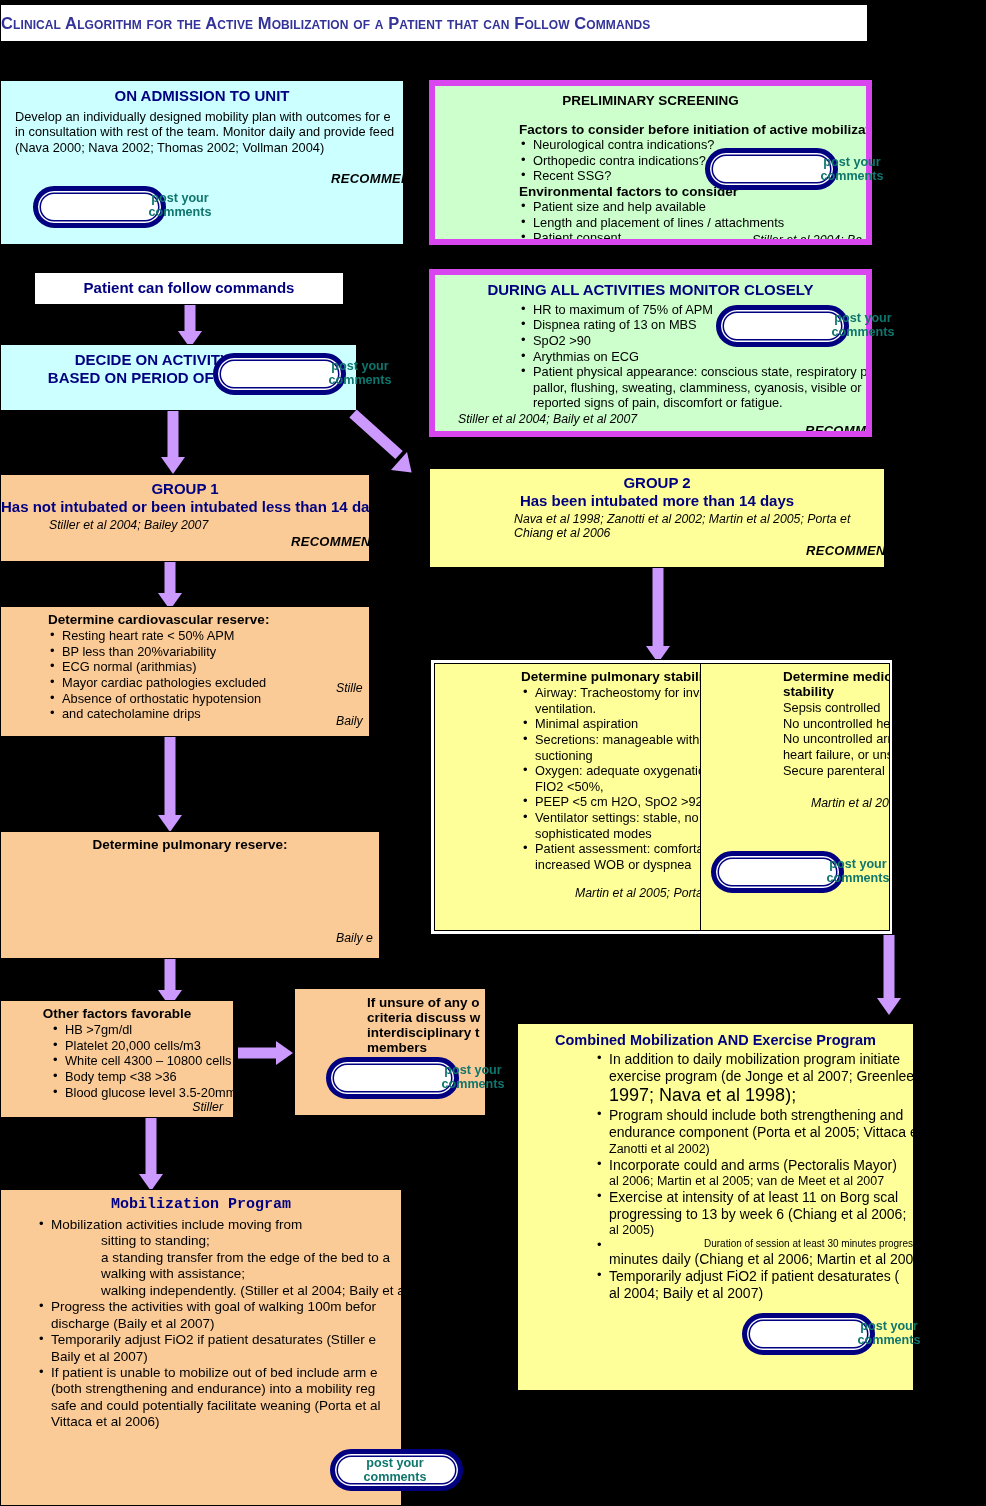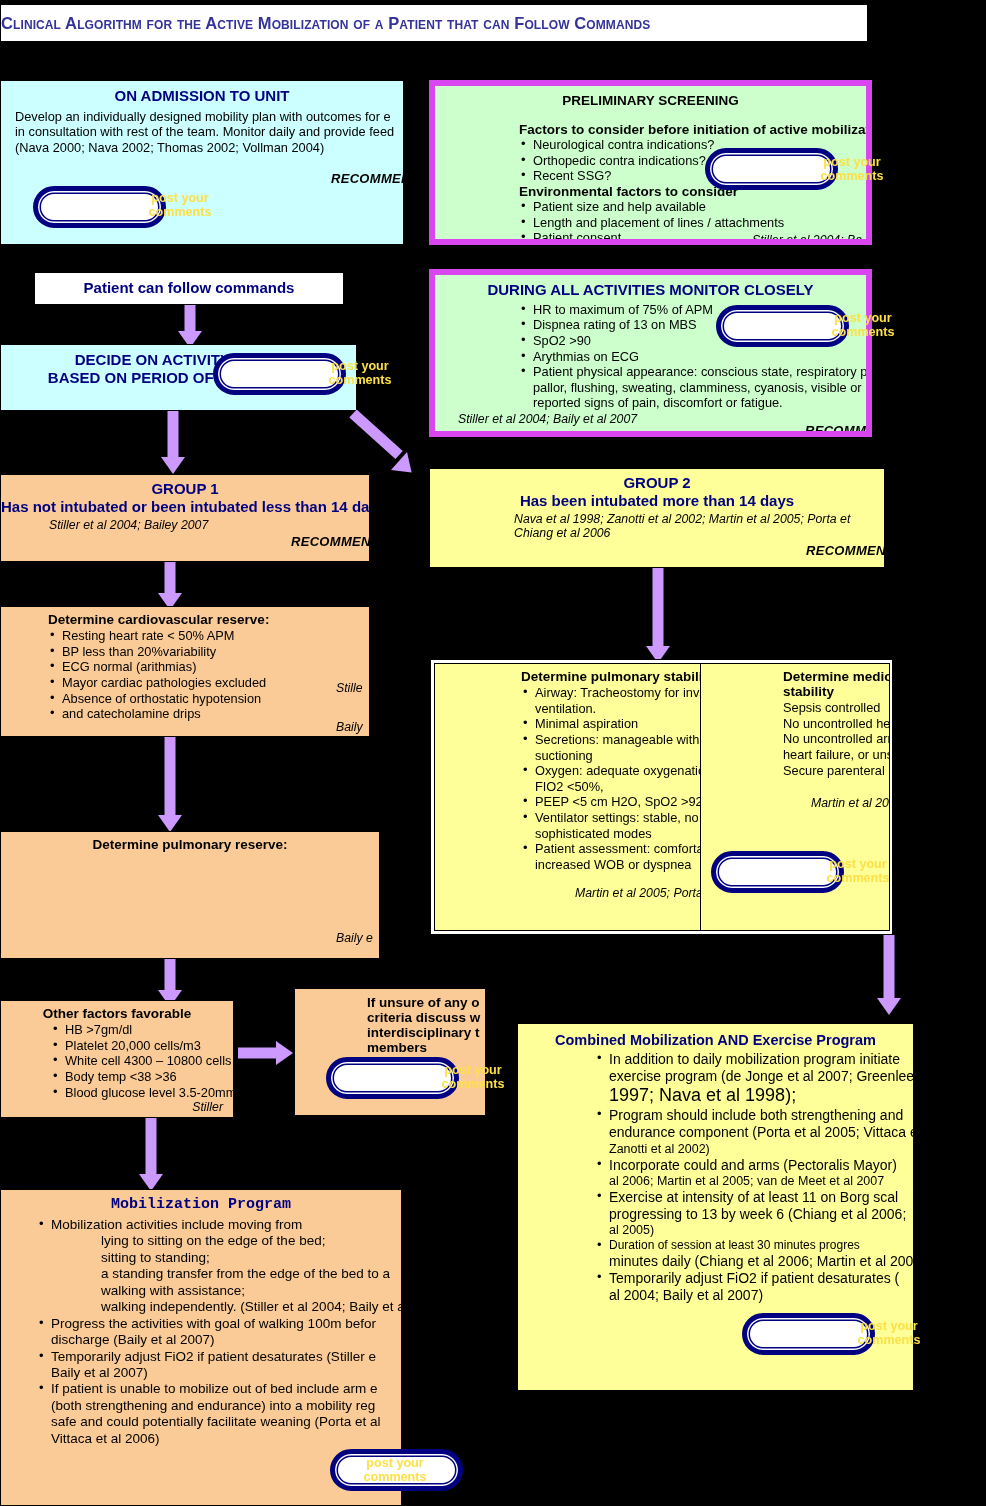--- a/index.html
+++ b/index.html
@@ -57,21 +57,21 @@
   .indent{display:block;padding-left:50px;}
 
   
   .pill{
     position:absolute;background:#ffffff;
     border:5px solid #000080;border-radius:999px;
     box-shadow:inset 0 0 0 1.5px #ffffff, inset 0 0 0 3px #000080;
     box-sizing:border-box;
   }
   .pill-label{
-    position:absolute;color:#fde047;font-weight:bold;font-size:12.6px;
+    position:absolute;color:#0f766e;font-weight:bold;font-size:12.6px;
     line-height:1.12;text-align:center;white-space:nowrap;
   }
 
   
   .arrow-v{position:absolute;}
   .arrow-v .shaft{
     position:absolute;left:50%;transform:translateX(-50%);
     width:11px;background:#cc99ff;top:0;
   }
   .arrow-v .head{
@@ -224,21 +224,21 @@
     <div class="hdr-blk hdr-left" style="margin:5px 0 0 47px;">Determine cardiovascular reserve:</div>
     <ul class="bl" style="margin-left:47px;margin-top:1px;">
       <li>Resting heart rate &lt; 50% APM</li>
       <li>BP less than 20%variability</li>
       <li>ECG normal (arithmias)</li>
       <li>Mayor cardiac pathologies excluded</li>
       <li>Absence of orthostatic hypotension</li>
       <li>and catecholamine drips</li>
     </ul>
     <div class="small-ref" style="position:absolute;left:335px;top:74px;">Stille</div>
-    <div class="small-ref" style="position:absolute;left:335px;top:113px;">Baily</div>
+    <div class="small-ref" style="position:absolute;left:335px;top:107px;">Baily</div>
   </div>
 
   <div class="arrow-v" style="left:157px;top:737px;width:26px;height:95px;">
     <div class="shaft" style="height:78px;"></div>
     <div class="head" style="top:78px;"></div>
   </div>
 
   <div class="box" style="left:430px;top:659px;width:463px;height:276px;background:#ffffff;border:1px solid #000;"></div>
 
   <div class="box yellow" style="left:434px;top:663px;width:270px;height:268px;">
@@ -331,44 +331,41 @@
       <li class="nobul" style="font-size:14px;">exercise  program (de Jonge et al 2007; Greenlee</li>
       <li class="nobul" style="font-size:18px;">1997; Nava et al 1998);</li>
       <li style="font-size:14px;">Program should include both strengthening and</li>
       <li class="nobul" style="font-size:14px;">endurance component (Porta et al 2005; Vittaca e</li>
       <li class="nobul" style="font-size:12.5px;">Zanotti et al 2002)</li>
       <li style="font-size:14px;">Incorporate could and arms (Pectoralis Mayor)</li>
       <li class="nobul" style="font-size:12.5px;">al 2006; Martin et al 2005; van de Meet et al 2007</li>
       <li style="font-size:14px;">Exercise at intensity of at least 11 on Borg scal</li>
       <li class="nobul" style="font-size:14px;">progressing to 13 by week 6 (Chiang et al 2006;</li>
       <li class="nobul" style="font-size:12.5px;">al 2005)</li>
-      <li style="font-size:12px;">Duration of session at least 30 minutes progres</li>
+      <li style="font-size:10px;text-align:right;">Duration of session at least 30 minutes progres</li>
       <li class="nobul" style="font-size:14px;">minutes daily (Chiang et al 2006; Martin et al 2005</li>
       <li style="font-size:14px;">Temporarily adjust FiO2 if patient desaturates (</li>
       <li class="nobul" style="font-size:14px;">al 2004; Baily et al 2007)</li>
     </ul>
   </div>
   <div class="pill" style="left:742px;top:1313px;width:133px;height:42px;"></div>
   <div class="pill-label" style="left:849px;top:1319px;width:80px;">
     <span>post your</span><br>
     <span>comments</span>
   </div>
 
   <div class="arrow-v" style="left:138px;top:1118px;width:26px;height:73px;">
     <div class="shaft" style="height:56px;"></div>
     <div class="head" style="top:56px;"></div>
   </div>
 
   <div class="box orange" style="left:0px;top:1189px;width:402px;height:317px;">
     <div class="hdr" style="margin-top:7px;font-family:Liberation Mono, monospace;">Mobilization Program</div>
     <ul class="bl" style="margin-left:36px;margin-top:3px;">
       <li style="font-size:13.5px;">Mobilization activities include moving from</li>
-      <li class="nobul" style="font-size:13.5px;">
-          <span class="indent">lying to sitting on the edge of the bed;</span>
-        </li>
       <li class="nobul" style="font-size:13.5px;">
           <span class="indent">sitting to standing;</span>
         </li>
       <li class="nobul" style="font-size:13.5px;">
           <span class="indent">a standing transfer from the edge of the bed to a</span>
         </li>
       <li class="nobul" style="font-size:13.5px;">
           <span class="indent">walking with assistance;</span>
         </li>
       <li class="nobul" style="font-size:13.5px;">

